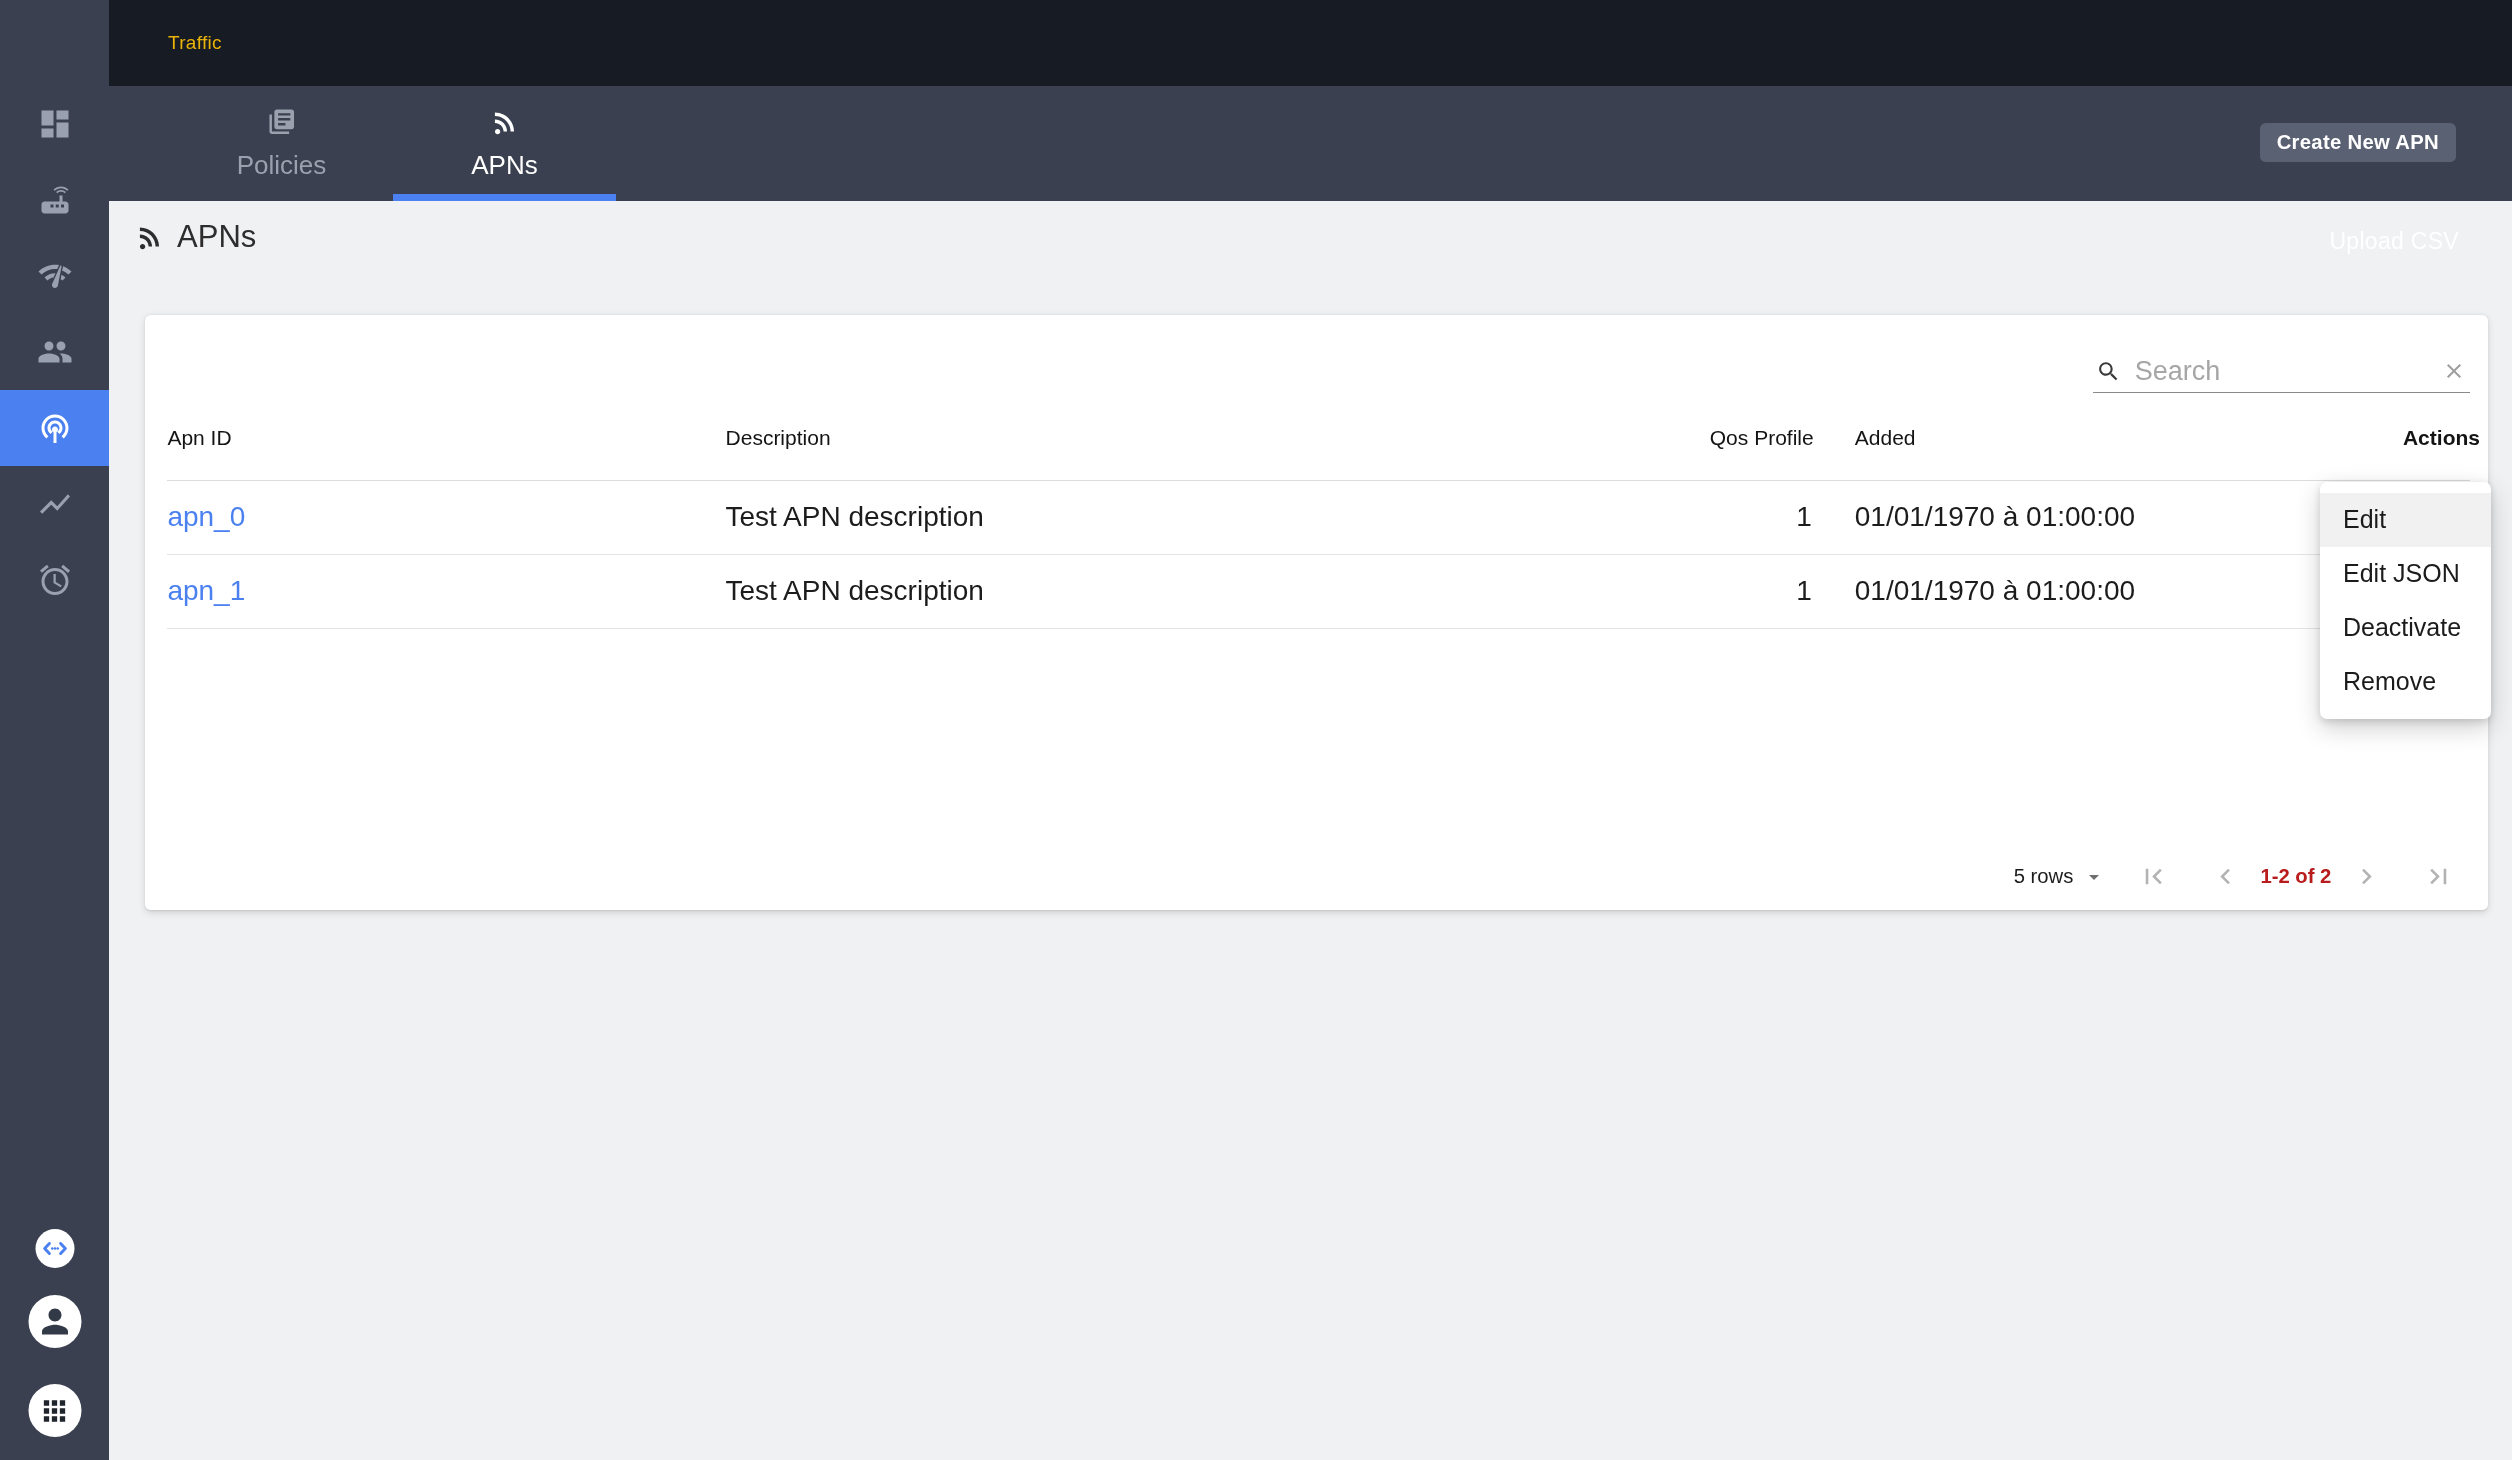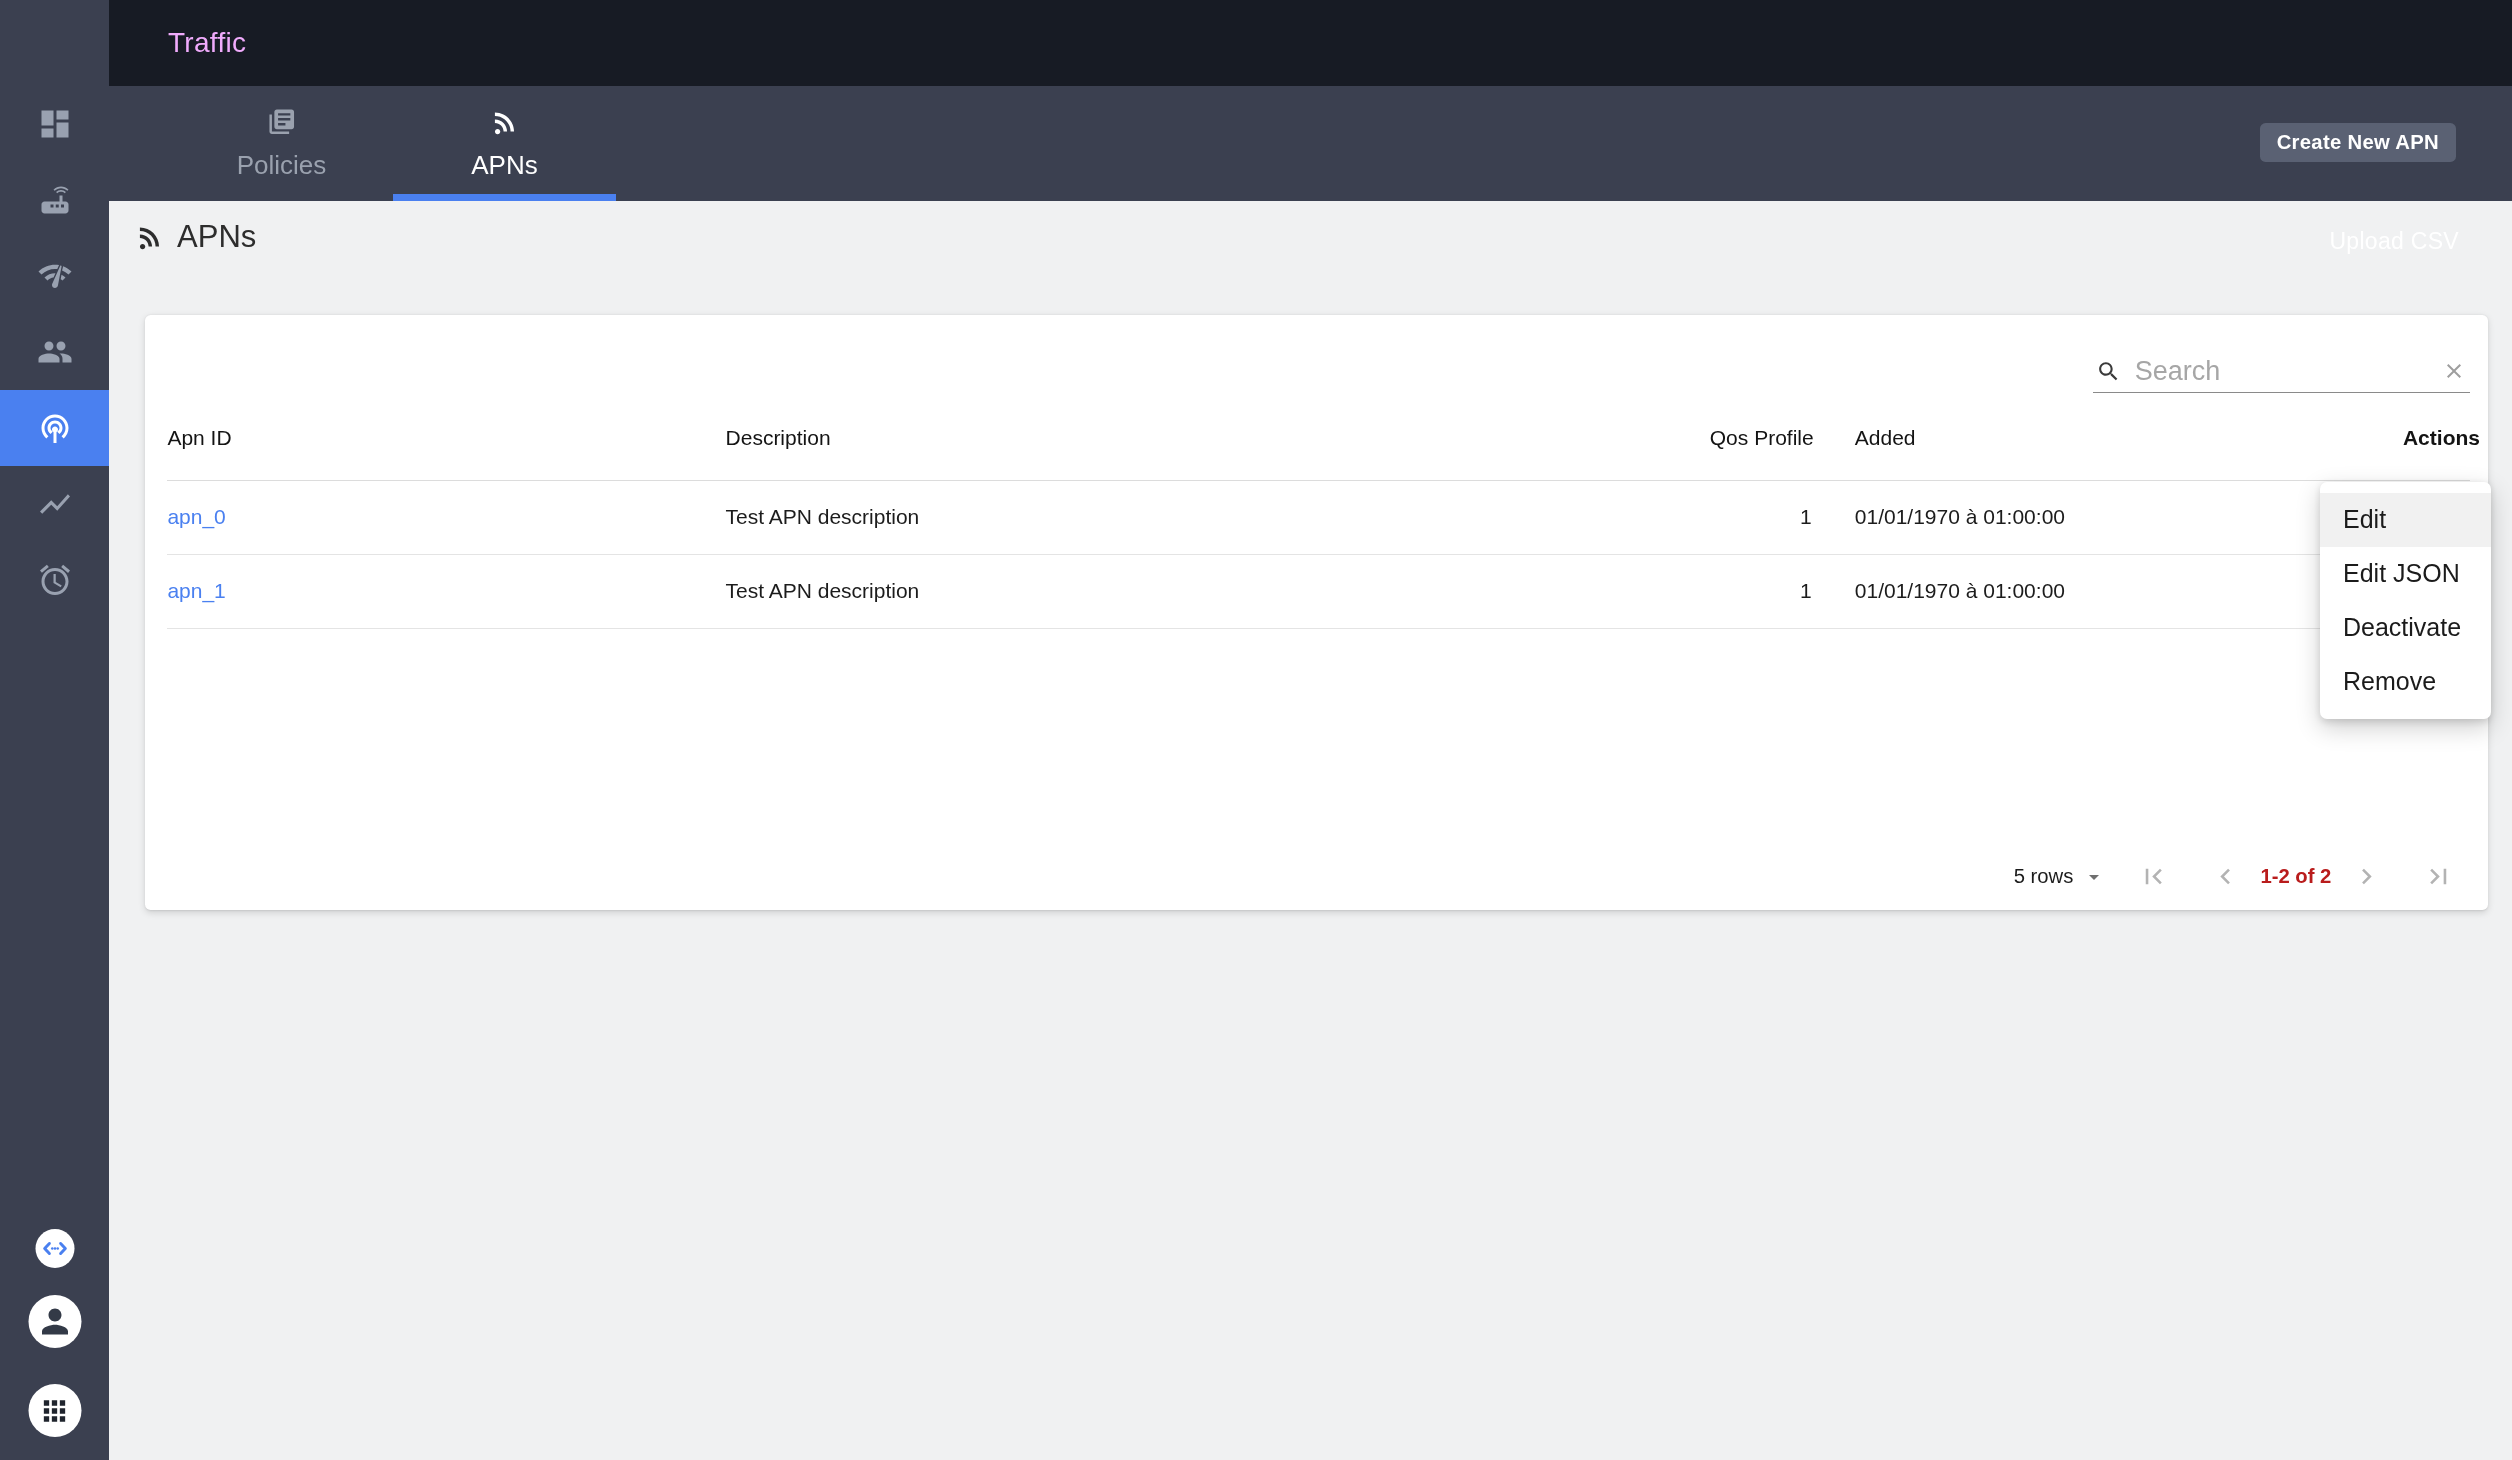--- a/index.html
+++ b/index.html
@@ -33,21 +33,21 @@
   .circle-btn.api { top:1229px; width:39px; height:39px; }
   .circle-btn.account { top:1295px; width:53px; height:53px; }
   .circle-btn.apps { top:1384px; width:53px; height:53px; }
 
   
   .topbar {
     position:absolute; left:109px; top:0; right:0; height:86px;
     background:var(--topbar-bg, #171b24);
     display:flex; align-items:center; padding-left:59px;
   }
-  .topbar-title { color:#f0abfc; font-size:28px; letter-spacing:0.3px; }
+  .topbar-title { color:#eab308; font-size:19px; letter-spacing:0.3px; }
 
   
   .tabbar {
     position:absolute; left:109px; top:86px; right:0; height:116px;
     background:var(--nav-bg, #3b4050);
   }
   .tabs { display:flex; margin-left:61px; height:100%; }
   .tab {
     width:223px; height:100%; position:relative; cursor:pointer;
     display:flex; align-items:center; justify-content:center; gap:12.6px;
@@ -109,21 +109,21 @@
 
   .table-wrap { position:absolute; left:22.4px; right:18px; top:82px; }
   table { width:100%; border-collapse:collapse; table-layout:fixed; }
   th {
     text-align:left; font-size:21px; font-weight:500; color:#141414;
     height:83px; vertical-align:middle; padding:0; white-space:nowrap;
     border-bottom:1.4px solid #dcdcdc;
     margin-left:28px;
   }
   td {
-    font-size:21px; color:#1c1c1c; height:74px; vertical-align:middle;
+    font-size:28px; color:#1c1c1c; height:74px; vertical-align:middle;
     padding:0; white-space:nowrap; border-bottom:1.4px solid #e4e4e4;
   }
   .col-qos { text-align:left; }
   td.col-qos { text-align:right; }
   .col-added { padding-left:43px; }
   .col-actions { text-align:right;font-weight:bold; }
   td.col-apn a { color:var(--link, #4a80f0); text-decoration:none; cursor:pointer; }
 
   .pagination {
     position:absolute; left:0; right:0; bottom:0; height:67px;

